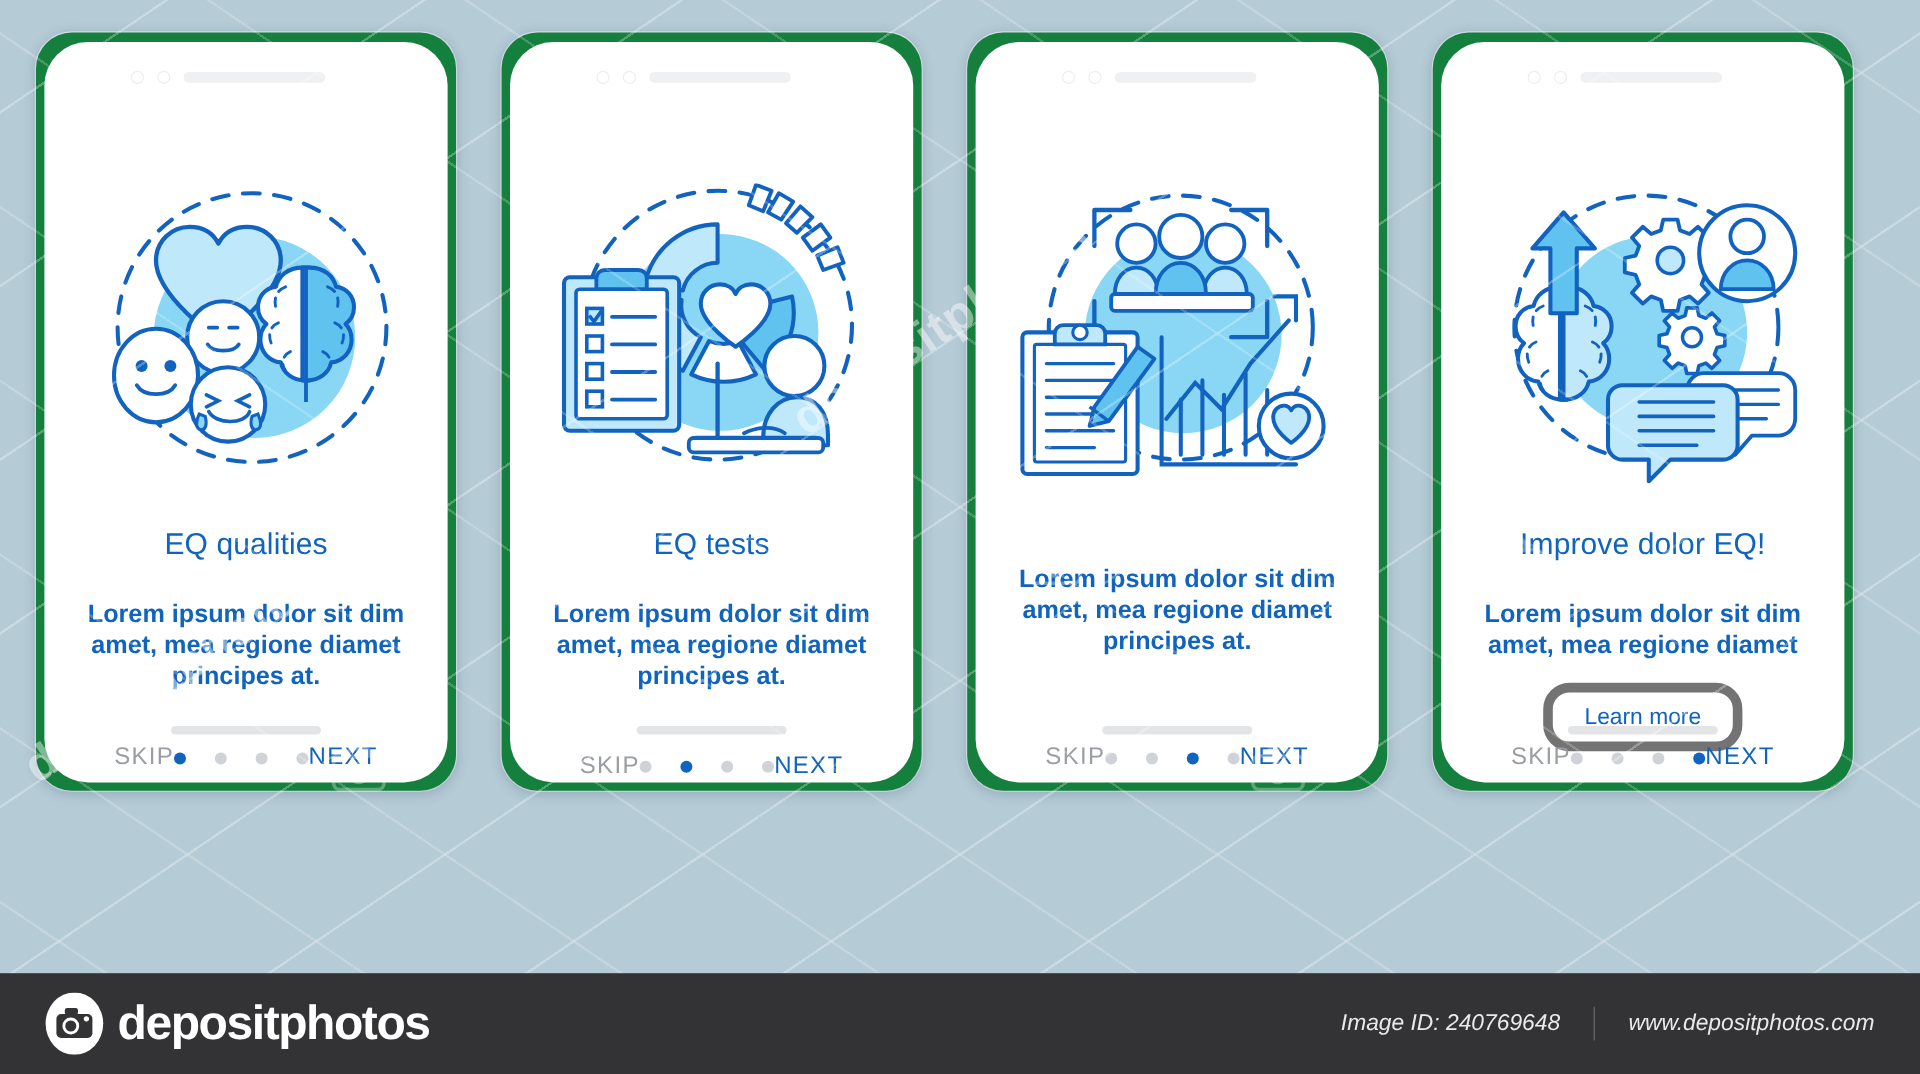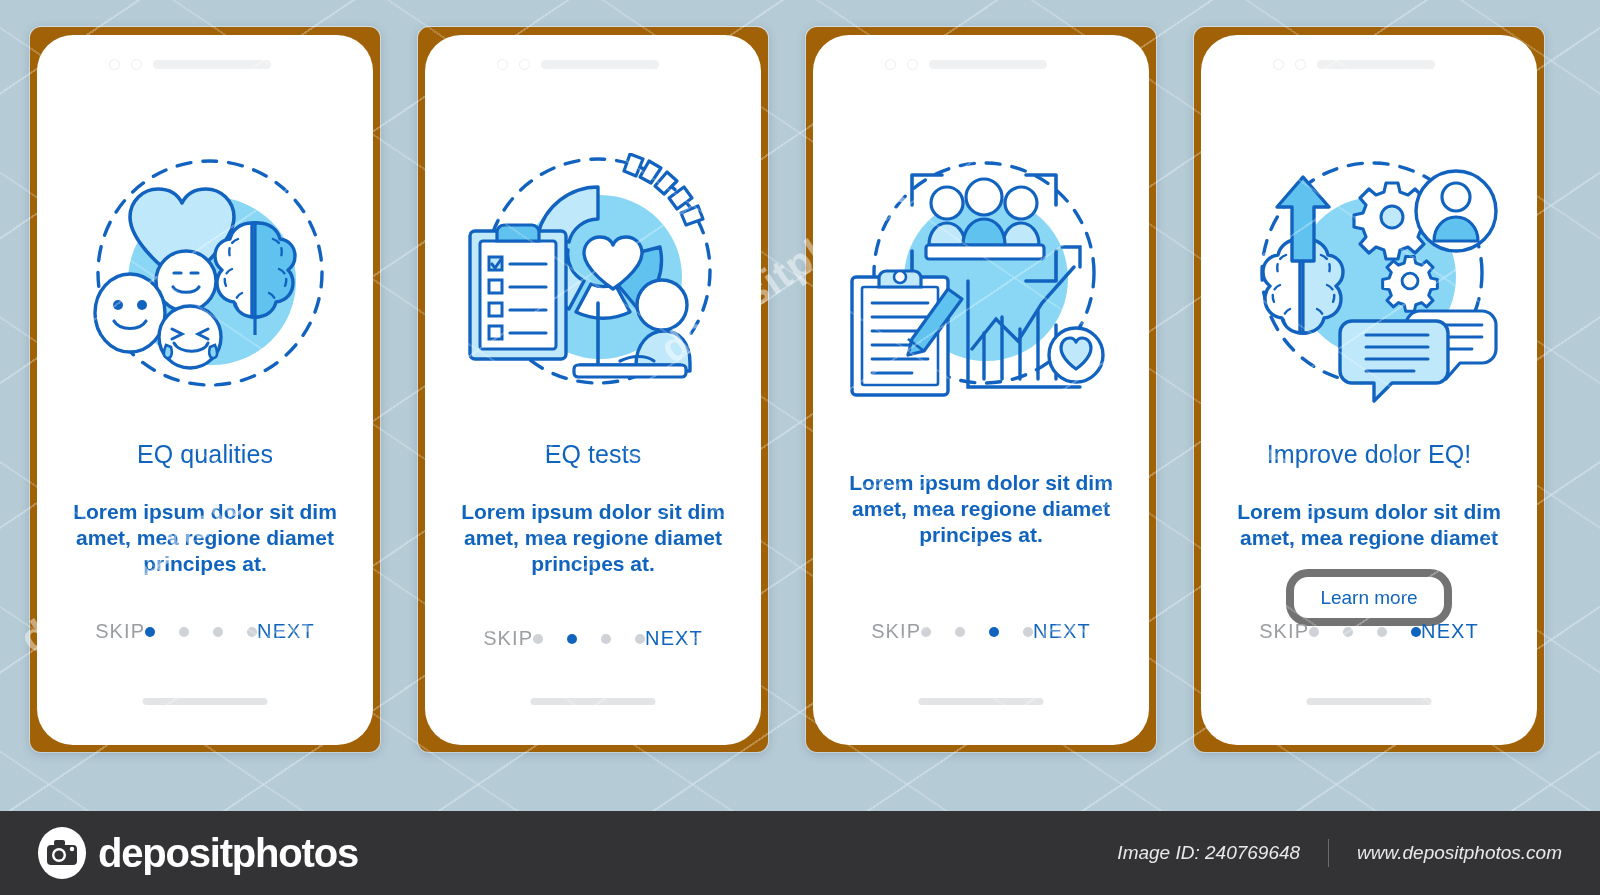--- a/index.html
+++ b/index.html
@@ -24,22 +24,22 @@
   }
   .wm-cam svg{ display:block; }
   .wm-word{
     position:absolute; z-index:41; pointer-events:none;
     color:rgba(255,255,255,.45); font-size:40px; font-weight:700;
     transform:rotate(-34deg); letter-spacing:1px; white-space:nowrap;
   }
 
   
   .phone{
-    position:absolute; top:27px; width:350px; height:725px;
-    background:#a16207; border-radius:11px;
+    position:absolute; top:27px; width:350px; height:632px;
+    background:#15803d; border-radius:30px;
     box-shadow:0 2px 10px rgba(60,90,110,.28), 0 0 0 1px rgba(255,255,255,.6);
     z-index:10;
   }
   .phone .screen{
     position:absolute; inset:8px 7px 7px 7px; background:#ffffff;
     border-radius:36px; overflow:hidden;
   }
   .notch{ position:absolute; top:22px; left:0; right:0; height:14px; display:flex;
           align-items:center; gap:11px; padding-left:72px; }
   .sensor{ width:11px; height:11px; border-radius:50%; border:1.6px solid #ededef; }

